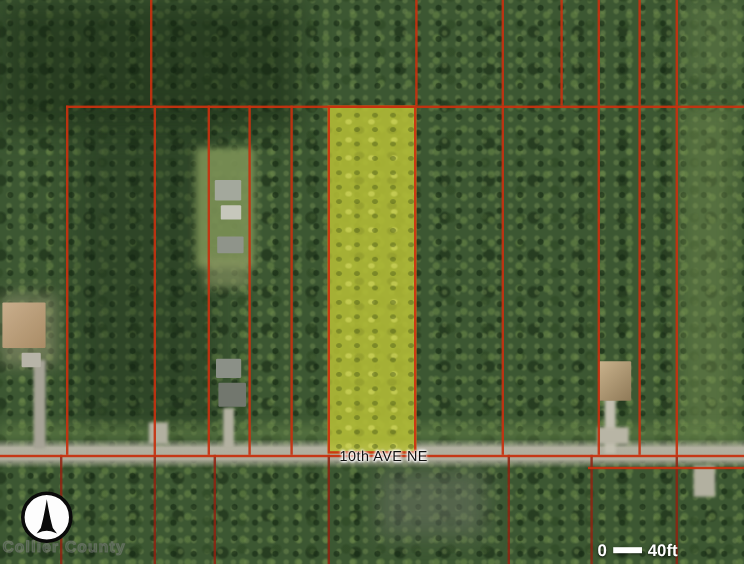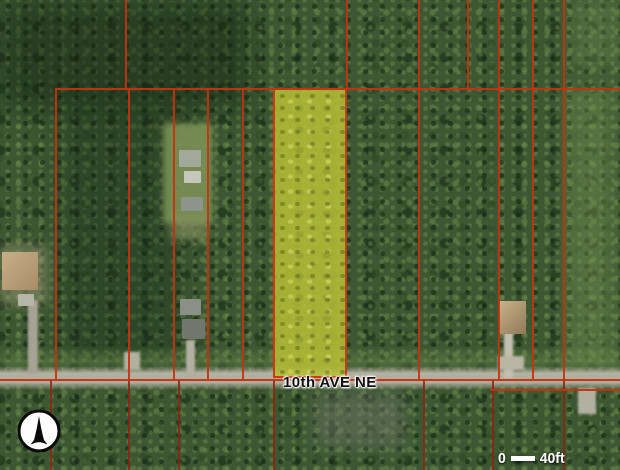--- a/index.html
+++ b/index.html
@@ -26,41 +26,42 @@
   .parcel{position:absolute;z-index:5;box-sizing:border-box;
     border:2px solid #cb3a12;
     background-color:rgba(180,189,53,.88);
     background-image:
       radial-gradient(rgba(84,99,26,.5) 0 2px, transparent 3px),
       radial-gradient(rgba(214,219,98,.6) 0 2px, transparent 3.5px),
       radial-gradient(rgba(142,152,44,.6) 0 3px, transparent 5px);
     background-size:15px 12px,19px 15px,27px 21px;
     background-position:0 0,6px 4px,11px 8px;}
   .street-label{position:absolute;z-index:6;left:283px;top:373px;
-    font-size:15px;font-weight:bold;color:#101010;letter-spacing:.4px;white-space:nowrap;
+    font-size:12px;font-weight:normal;color:#101010;letter-spacing:.4px;white-space:nowrap;
     text-shadow:0 0 2px #fff,0 0 2px #fff,0 0 3px #fff,1px 1px 2px #fff,-1px -1px 2px #fff;}
   .watermark{position:absolute;z-index:7;left:2px;top:448px;width:170px;overflow:hidden;
     font-size:13px;font-weight:bold;white-space:nowrap;letter-spacing:1px;
     color:rgba(255,255,255,.10);-webkit-text-stroke:1px rgba(120,120,120,.55);}
   .attribution{position:absolute;z-index:6;left:0;top:452px;width:184px;height:16px;
     background:rgba(238,238,230,.78);overflow:hidden;}
   .attribution span{font-size:7.5px;line-height:16px;color:#1d1d1d;padding-left:3px;white-space:nowrap;}
   .scalebar{position:absolute;z-index:7;left:498px;top:450px;display:flex;align-items:center;gap:5px;
     color:#fff;font-size:14px;font-weight:bold;text-shadow:0 1px 2px rgba(0,0,0,.65),0 0 3px rgba(0,0,0,.4);}
   .scalebar .bar{display:inline-block;width:24px;height:5px;background:#fff;
     box-shadow:0 1px 2px rgba(0,0,0,.5);}
   .compass{position:absolute;z-index:7;left:16px;top:408px;}
 </style>
 </head>
 <body>
 
 <div class="stage" id="map">
   <div class="road"></div>
   <div class="parcel" id="parcel" style="left: 273px; top: 88px; width: 74px; height: 290px;"></div>
   <div class="street-label">10th AVE NE</div>
+  <div class="watermark">Collier County</div>
   <div class="scalebar">
     <span>0</span>
     <span class="bar"></span>
     <span>40ft</span>
   </div>
   <svg class="compass" width="46" height="46" viewBox="-23 -23 46 46">
     <circle cx="0" cy="0" r="20" fill="#fdfdfd" stroke="#0a0a0a" stroke-width="3"></circle>
     <path d="M0,-15 C1.5,-6 3,2 5,9 L8.5,13.5 C4.5,11.8 2,11.2 0,11.2 C-2,11.2 -4.5,11.8 -8.5,13.5 L-5,9 C-3,2 -1.5,-6 0,-15 Z" fill="#0a0a0a"></path>
   </svg>
 <div class="patch" style="left: 0px; top: 0px; width: 250px; height: 110px; background: rgba(15, 30, 14, 0.45); filter: blur(12px);"></div>

